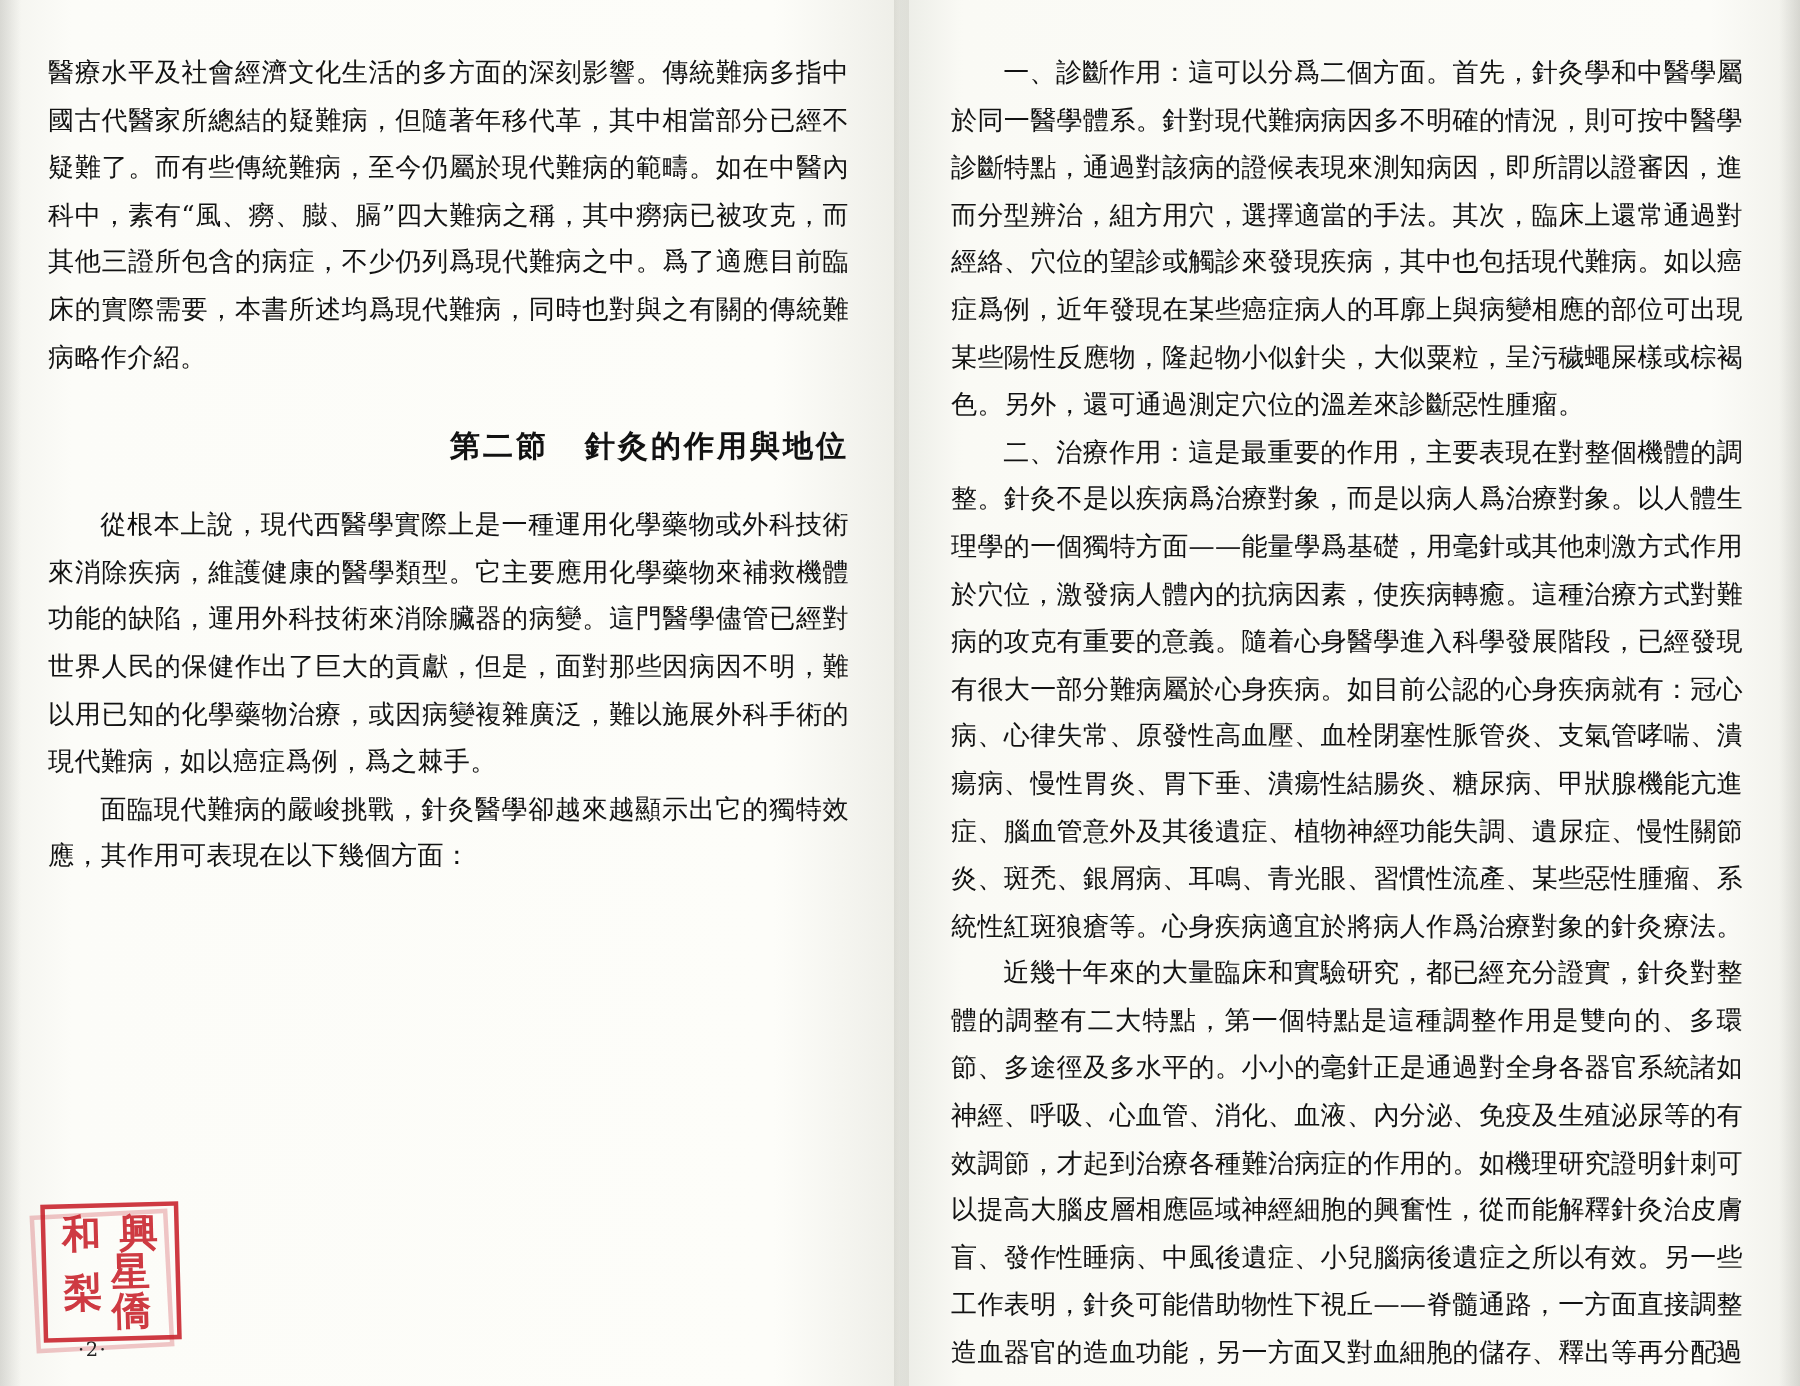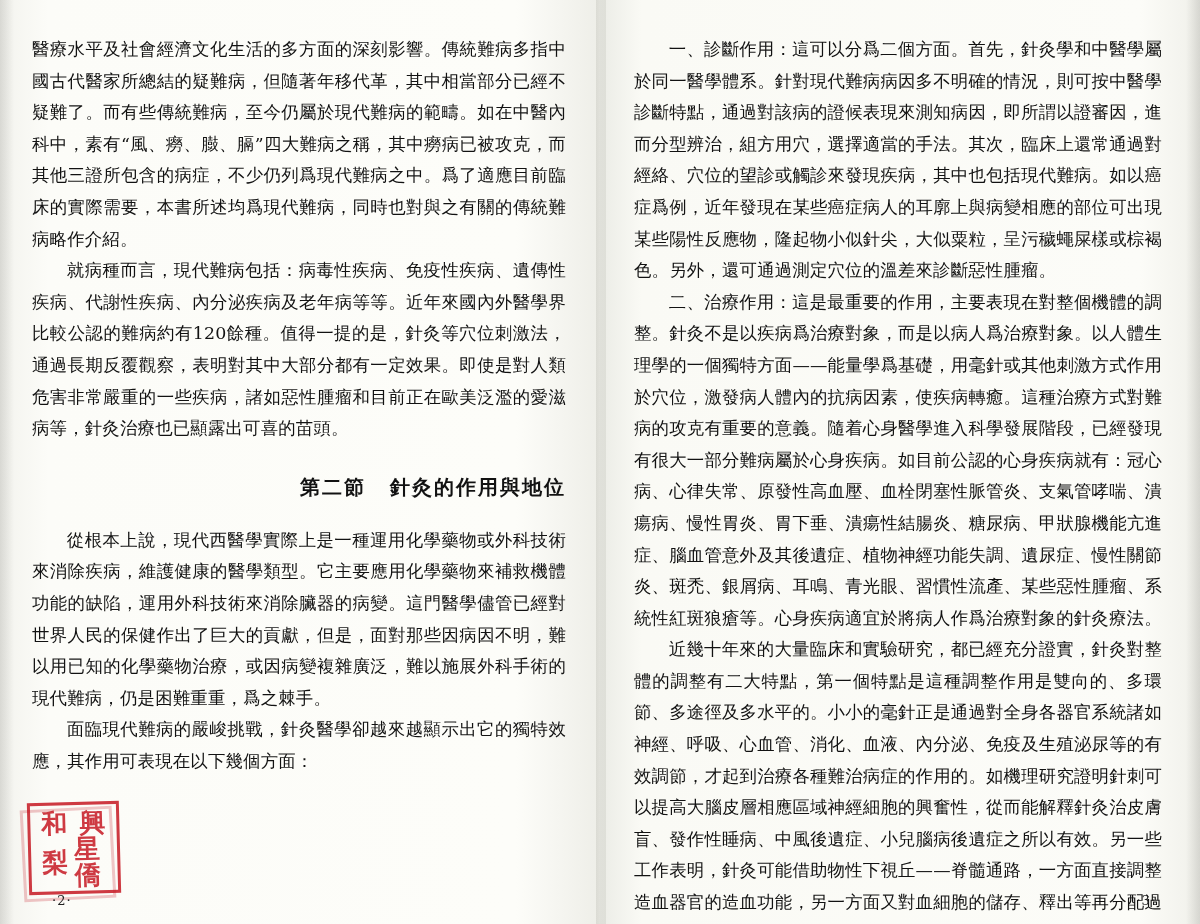--- a/index.html
+++ b/index.html
@@ -153,27 +153,26 @@
 </head>
 <body>
 
 <div class="book">
 
   <div class="page page-left">
     <div class="edge-shadow-left"></div>
 
     <div class="col">
       <p>醫療水平及社會經濟文化生活的多方面的深刻影響。傳統難病多指中國古代醫家所總結的疑難病，但隨著年移代革，其中相當部分已經不疑難了。而有些傳統難病，至今仍屬於現代難病的範疇。如在中醫內科中，素有“風、癆、臌、膈”四大難病之稱，其中癆病已被攻克，而其他三證所包含的病症，不少仍列爲現代難病之中。爲了適應目前臨床的實際需要，本書所述均爲現代難病，同時也對與之有關的傳統難病略作介紹。</p>
-      <p class="indent">就病種而言，現代難病包括：病毒性疾病、免疫性疾病、遺傳性疾病、代謝性疾病、內分泌疾病及老年病等等。近年來國內外醫學界比較公認的難病約有120餘種。值得一提的是，針灸等穴位刺激法，通過長期反覆觀察，表明對其中大部分都有一定效果。即使是對人類危害非常嚴重的一些疾病，諸如惡性腫瘤和目前正在歐美泛濫的愛滋病等，針灸治療也已顯露出可喜的苗頭。</p>
 
       <div class="heading">
         <span>第二節</span><span class="sp"></span><span>針灸的作用與地位</span>
       </div>
 
-      <p class="indent">從根本上說，現代西醫學實際上是一種運用化學藥物或外科技術來消除疾病，維護健康的醫學類型。它主要應用化學藥物來補救機體功能的缺陷，運用外科技術來消除臟器的病變。這門醫學儘管已經對世界人民的保健作出了巨大的貢獻，但是，面對那些因病因不明，難以用已知的化學藥物治療，或因病變複雜廣泛，難以施展外科手術的現代難病，仍是困難重重，爲之棘手。</p>
+      <p class="indent">從根本上說，現代西醫學實際上是一種運用化學藥物或外科技術來消除疾病，維護健康的醫學類型。它主要應用化學藥物來補救機體功能的缺陷，運用外科技術來消除臟器的病變。這門醫學儘管已經對世界人民的保健作出了巨大的貢獻，但是，面對那些因病因不明，難以用已知的化學藥物治療，或因病變複雜廣泛，難以施展外科手術的現代難病，如以癌症爲例，爲之棘手。</p>
       <p class="indent">面臨現代難病的嚴峻挑戰，針灸醫學卻越來越顯示出它的獨特效應，其作用可表現在以下幾個方面：</p>
     </div>
 
     <div class="bleed bleed-a">　　　　　　　　　　　　　　　　　　　　　　　　　　　</div>
     <div class="bleed bleed-b">　　　　　　　　　　　　　　　　　　　　　　　</div>
     <div class="bleed bleed-c">　　　　　　　　　　　　　　　　　　　　　　　　　　</div>
 
     <div class="seal-shadow"></div>
     <div class="seal">
       <div class="seal-grid">

